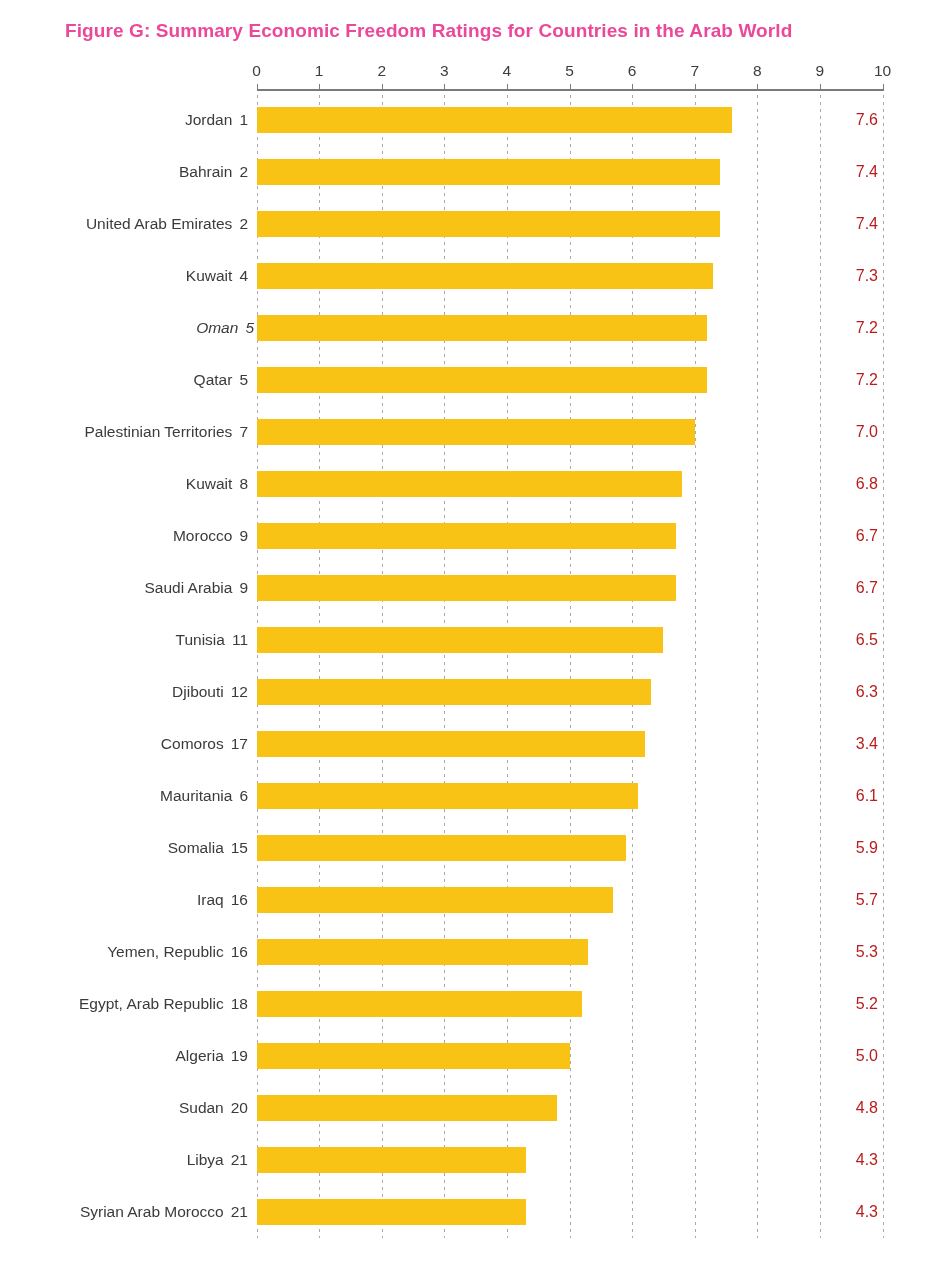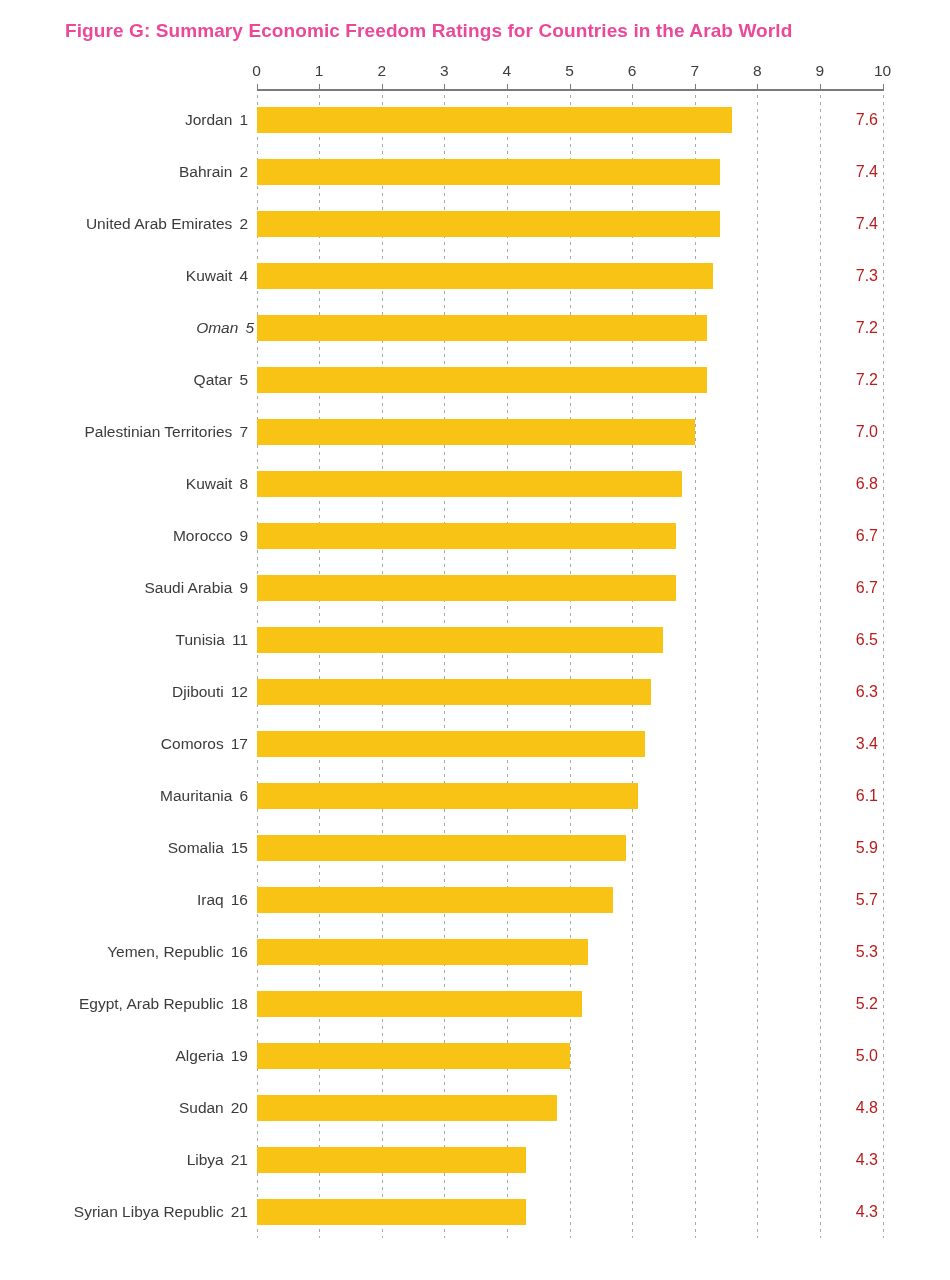--- a/index.html
+++ b/index.html
@@ -172,17 +172,17 @@
       <div class="value-label" style="left: 790px; width: 88px; top: 991px;">5.2</div>
       <div class="country-label" style="left: 0px; width: 248px; top: 1043px;"><span>Algeria</span><span class="rank">19</span></div>
       <div class="bar" style="left: 256.5px; top: 1043px; width: 313px; background: rgb(248, 195, 20);"></div>
       <div class="value-label" style="left: 790px; width: 88px; top: 1043px; text-align: right;">5.0</div>
       <div class="country-label" style="left: 0px; width: 248px; top: 1095px;"><span>Sudan</span><span class="rank">20</span></div>
       <div class="bar" style="left: 256.5px; top: 1095px; width: 300.48px; background: rgb(248, 195, 20);"></div>
       <div class="value-label" style="left: 790px; width: 88px; top: 1095px;">4.8</div>
       <div class="country-label" style="left: 0px; width: 248px; top: 1147px;"><span>Libya</span><span class="rank">21</span></div>
       <div class="bar" style="left: 256.5px; top: 1147px; width: 269.18px; background: rgb(248, 195, 20);"></div>
       <div class="value-label" style="left: 790px; width: 88px; top: 1147px;">4.3</div>
-      <div class="country-label" style="left: 0px; width: 248px; top: 1199px;"><span>Syrian Libya Republic</span><span class="rank">21</span></div>
+      <div class="country-label" style="left: 0px; width: 248px; top: 1199px;"><span>Syrian Arab Morocco</span><span class="rank">21</span></div>
       <div class="bar" style="left: 256.5px; top: 1199px; width: 269.18px; background: rgb(248, 195, 20);"></div>
       <div class="value-label" style="left: 790px; width: 88px; top: 1199px;">4.3</div>
     </div>
 </div>
 
 </body></html>

